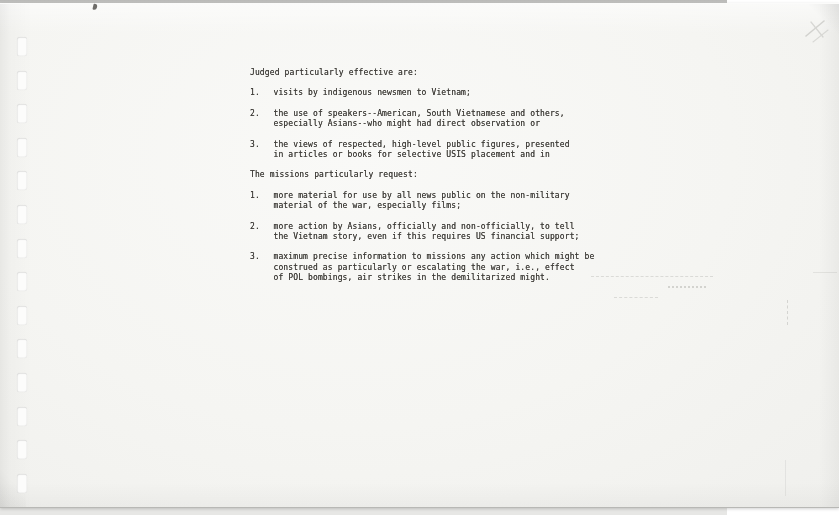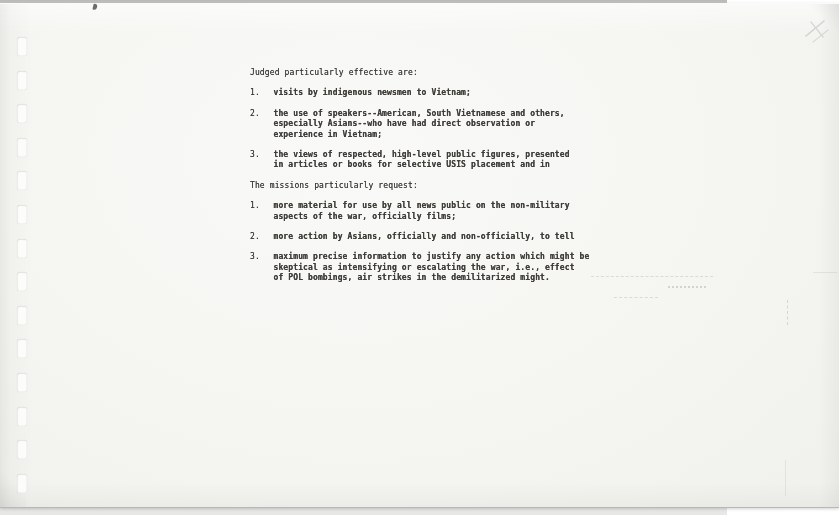--- a/index.html
+++ b/index.html
@@ -74,21 +74,20 @@
     display: flex;
     margin: 0 0 10px 0;
   }
   .num {
     flex: none;
     width: 23.5px;
   }
   .line {
     display: block;
     white-space: nowrap;
-    font-weight: bold;
   }
   
   .ink-speck {
     position: absolute;
     left: 93px;
     top: 0px;
     width: 4px;
     height: 6px;
     border-radius: 1px 2px 3px 1px;
     background: #565450;
@@ -165,54 +164,54 @@
         <span class="num">1.</span>
         <span class="lines">
           <span class="line">visits by indigenous newsmen to Vietnam;</span>
         </span>
       </div>
 
       <div class="item">
         <span class="num">2.</span>
         <span class="lines">
           <span class="line">the use of speakers--American, South Vietnamese and others,</span>
-          <span class="line">especially Asians--who have had direct observation or</span>
-          <span class="line">experience in Vietnam;</span>
+          <span class="line">especially Asians--who might had direct observation or</span>
         </span>
       </div>
 
       <div class="item">
         <span class="num">3.</span>
         <span class="lines">
           <span class="line">the views of respected, high-level public figures, presented</span>
           <span class="line">in articles or books for selective USIS placement and in</span>
         </span>
       </div>
 
       <p class="heading">The missions particularly request:</p>
 
       <div class="item">
         <span class="num">1.</span>
         <span class="lines">
           <span class="line">more material for use by all news public on the non-military</span>
-          <span class="line">aspects of the war, officially films;</span>
+          <span class="line">material of the war, especially films;</span>
         </span>
       </div>
 
       <div class="item">
         <span class="num">2.</span>
         <span class="lines">
           <span class="line">more action by Asians, officially and non-officially, to tell</span>
+          <span class="line">the Vietnam story, even if this requires US financial support;</span>
         </span>
       </div>
 
       <div class="item">
         <span class="num">3.</span>
         <span class="lines">
-          <span class="line">maximum precise information to justify any action which might be</span>
-          <span class="line">skeptical as intensifying or escalating the war, i.e., effect</span>
+          <span class="line">maximum precise information to missions any action which might be</span>
+          <span class="line">construed as particularly or escalating the war, i.e., effect</span>
           <span class="line">of POL bombings, air strikes in the demilitarized might.</span>
         </span>
       </div>
 
     </div>
   </div>
 </div>
 
 </body></html>

